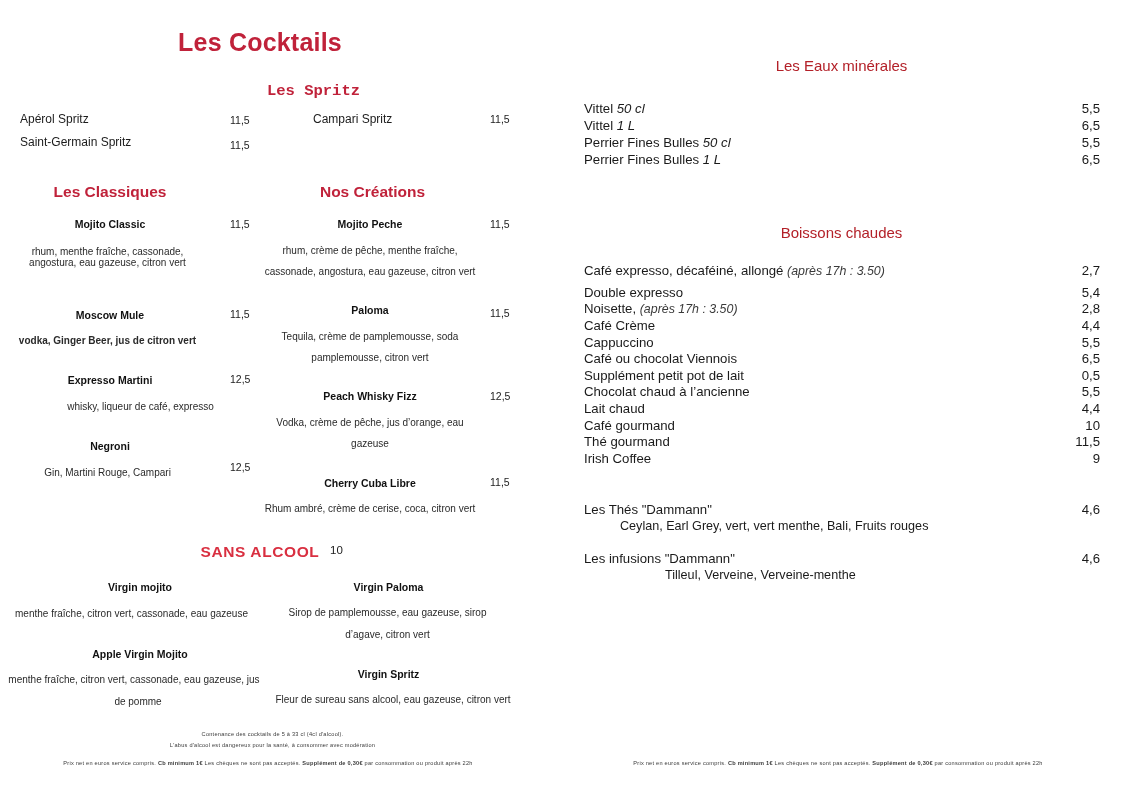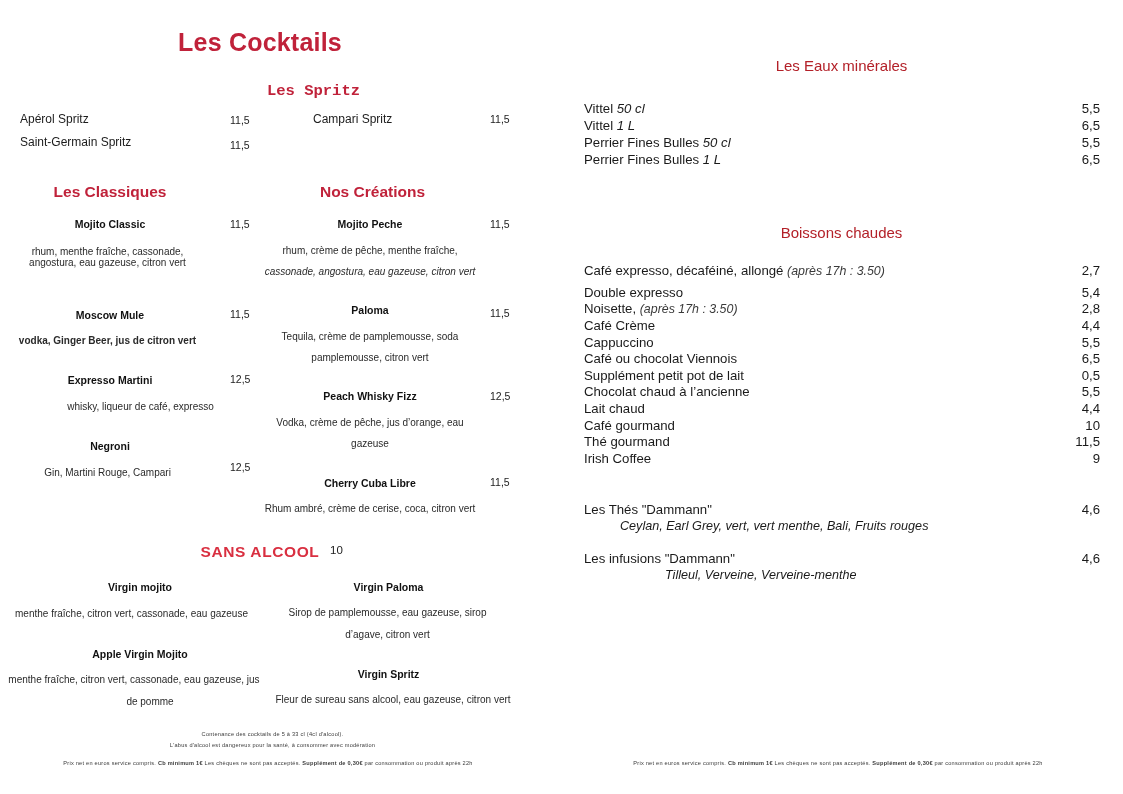--- a/index.html
+++ b/index.html
@@ -127,21 +127,20 @@
   .r-row .price {
     position: absolute;
     right: 0;
     top: 0;
     font-size: 13.2px;
   }
   .r-sub {
     position: absolute;
     left: 60px;
     font-size: 12.6px;
-    font-style: italic;
     color: #1a1a1a;
     white-space: nowrap;
   }
   .paren {
     font-style: italic;
     font-size: 12.4px;
     color: #3a3a3a;
   }
 
   
@@ -198,21 +197,21 @@
 
     <div class="item-name" style="left:20px; top:440px; width:180px;">Negroni</div>
     <div class="item-desc" style="left:0px; top:462px; width:215px;">Gin, Martini Rouge, Campari</div>
     <div class="item-price" style="left:230px; top:461px;">12,5</div>
 
     <div class="sec-head creations">Nos Créations</div>
 
     <div class="item-name" style="left:270px; top:218px; width:200px;">Mojito Peche</div>
     <div class="item-price" style="left:490px; top:218px;">11,5</div>
     <div class="item-desc" style="left:250px; top:240px; width:240px;">rhum, crème de pêche, menthe fraîche,</div>
-    <div class="item-desc" style="left:250px; top:261px; width:240px;font-style:italic;">cassonade, angostura, eau gazeuse, citron vert</div>
+    <div class="item-desc" style="left:250px; top:261px; width:240px;">cassonade, angostura, eau gazeuse, citron vert</div>
 
     <div class="item-name" style="left:270px; top:304px; width:200px;">Paloma</div>
     <div class="item-price" style="left:490px; top:307px;">11,5</div>
     <div class="item-desc" style="left:250px; top:326px; width:240px;">Tequila, crème de pamplemousse, soda</div>
     <div class="item-desc" style="left:250px; top:347px; width:240px;">pamplemousse, citron vert</div>
 
     <div class="item-name" style="left:270px; top:390px; width:200px;">Peach Whisky Fizz</div>
     <div class="item-price" style="left:490px; top:390px;">12,5</div>
     <div class="item-desc" style="left:250px; top:412px; width:240px;">Vodka, crème de pêche, jus d’orange, eau</div>
     <div class="item-desc" style="left:250px; top:433px; width:240px;">gazeuse</div>
@@ -222,21 +221,21 @@
     <div class="item-desc" style="left:250px; top:498px; width:240px;">Rhum ambré, crème de cerise, coca, citron vert</div>
 
     <div class="sans-alcool-head">SANS ALCOOL</div>
     <div class="sans-alcool-price">10</div>
 
     <div class="item-name" style="left:20px; top:581px; width:240px;">Virgin mojito</div>
     <div class="item-desc" style="left:0px; top:603px; width:263px;">menthe fraîche, citron vert, cassonade, eau gazeuse</div>
 
     <div class="item-name" style="left:20px; top:648px; width:240px;">Apple Virgin Mojito</div>
     <div class="item-desc" style="left:0px; top:669px; width:268px;">menthe fraîche, citron vert, cassonade, eau gazeuse, jus</div>
-    <div class="item-desc" style="left:16px; top:691px; width:268px;">de pomme</div>
+    <div class="item-desc" style="left:4px; top:691px; width:268px;">de pomme</div>
 
     <div class="item-name" style="left:286px; top:581px; width:205px;">Virgin Paloma</div>
     <div class="item-desc" style="left:280px; top:602px; width:215px;">Sirop de pamplemousse, eau gazeuse, sirop</div>
     <div class="item-desc" style="left:280px; top:624px; width:215px;">d’agave, citron vert</div>
 
     <div class="item-name" style="left:286px; top:668px; width:205px;">Virgin Spritz</div>
     <div class="item-desc" style="left:268px; top:689px; width:250px;">Fleur de sureau sans alcool, eau gazeuse, citron vert</div>
 
     <div class="fine fine-c footer-note-1">Contenance des cocktails de 5 à 33 cl (4cl d'alcool).</div>
     <div class="fine fine-c footer-note-2">L'abus d'alcool est dangereux pour la santé, à consommer avec modération</div>

